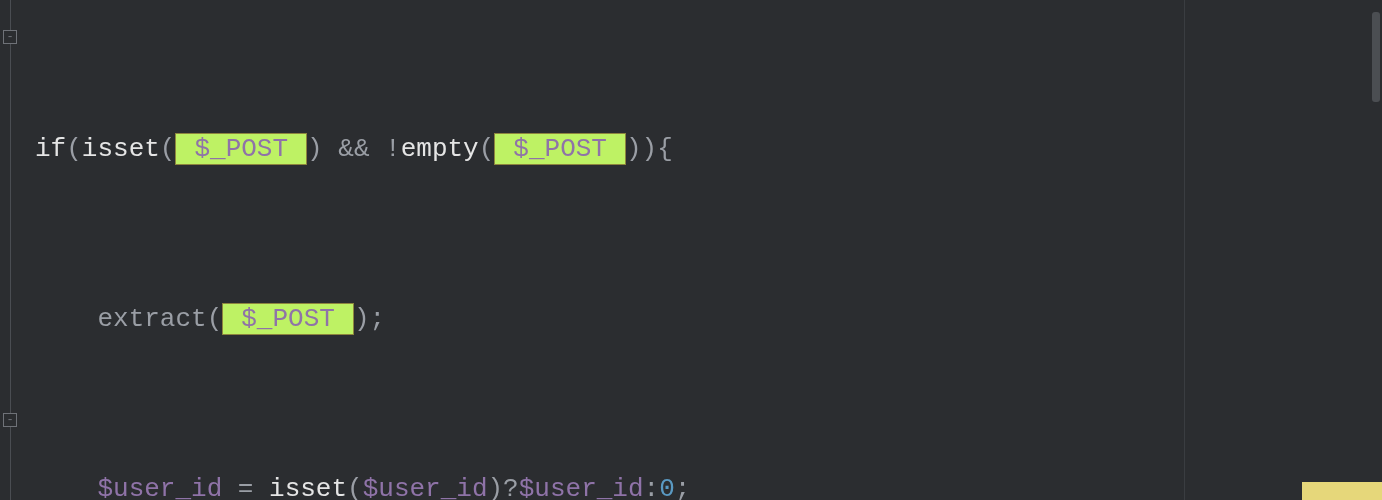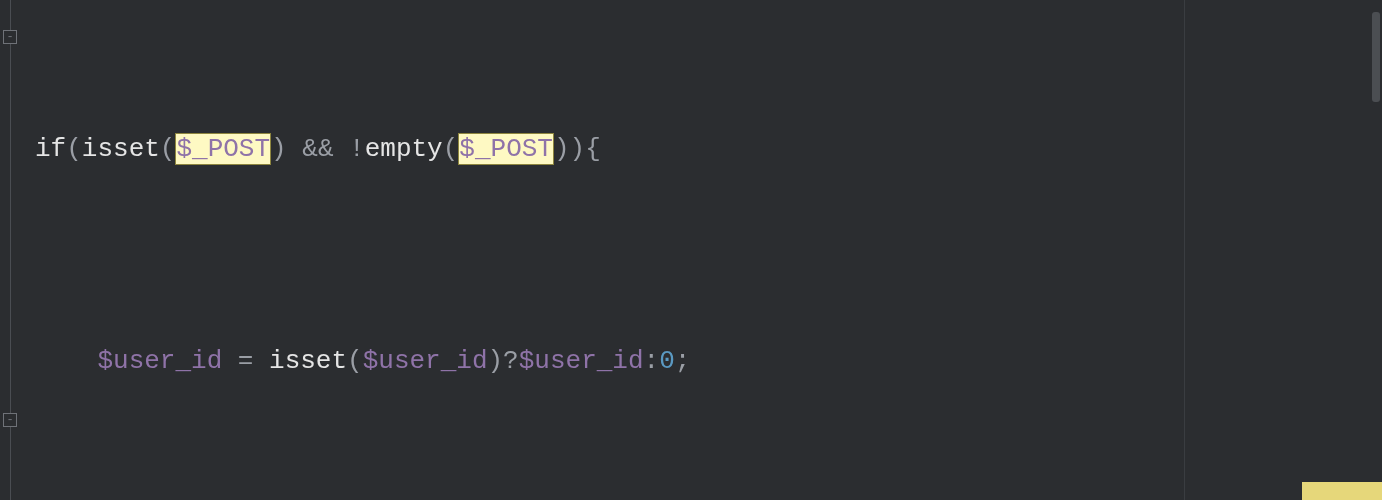--- a/index.html
+++ b/index.html
@@ -49,21 +49,21 @@
     white-space: pre;
     color: #9a9ea5;
     overflow: hidden;
     width: 100%;
   }
   .row { display: block; height: 42.5px; position: relative; }
   .kw   { color: #e5e5e5; }
   .punct{ color: #9a9ea5; }
   .var  { color: #8f73a8; }      
   .num  { color: #5a99c2; }    
-  .hl-olive { background: #fef9c3; border: 1px solid #8d853e; padding: 0 0; }
+  .hl-olive { background: #bef264; border: 1px solid #8d853e; padding: 0 18px; }
   .hl-yellow-wrap { position: absolute; bottom: 0; right: 0; width: 80px; height: 18px; background: #e6d77a; }
   .right-margin {
     position: absolute;
     top: 0; bottom: 0;
     left: 1184px;
     width: 1px;
     background: #3a3d41;
   }
   .scrollbar {
     position: absolute;
@@ -82,20 +82,21 @@
   <div class="gutter">
     <div class="fold-line" style="top:0; height:500px;"></div>
     <div class="fold-mark" style="top:30px;">-</div>
     <div class="fold-mark" style="top:413px;">-</div>
   </div>
 
   <div class="code">
     
     <span class="row"><span class="kw">if</span><span class="punct">(</span><span class="kw">isset</span><span class="punct">(</span><span class="var hl-olive">$_POST</span><span class="punct">) &amp;&amp; !</span><span class="kw">empty</span><span class="punct">(</span><span class="var hl-olive">$_POST</span><span class="punct">)){</span></span>
     
+    <span class="row">    <span class="punct">extract</span><span class="punct">(</span><span class="var hl-olive">$_POST</span><span class="punct">);</span></span>
     
     <span class="row">    <span class="var">$user_id</span><span> = </span><span class="kw">isset</span><span class="punct">(</span><span class="var">$user_id</span><span class="punct">)?</span><span class="var">$user_id</span><span>:</span><span class="num">0</span><span>;</span></span>
     
     
     
     
     
     
     
     

